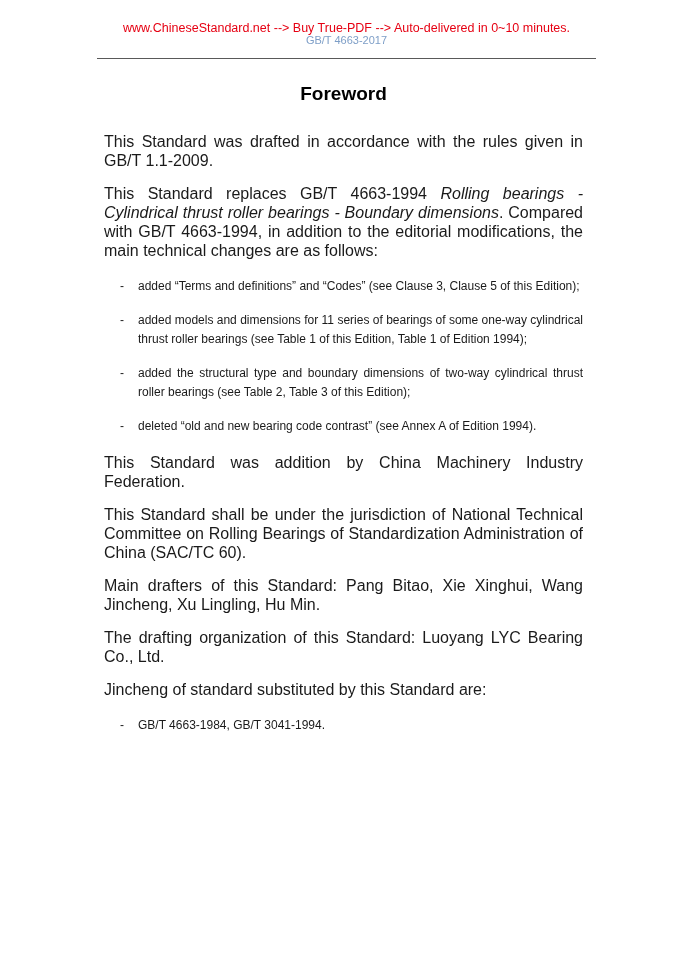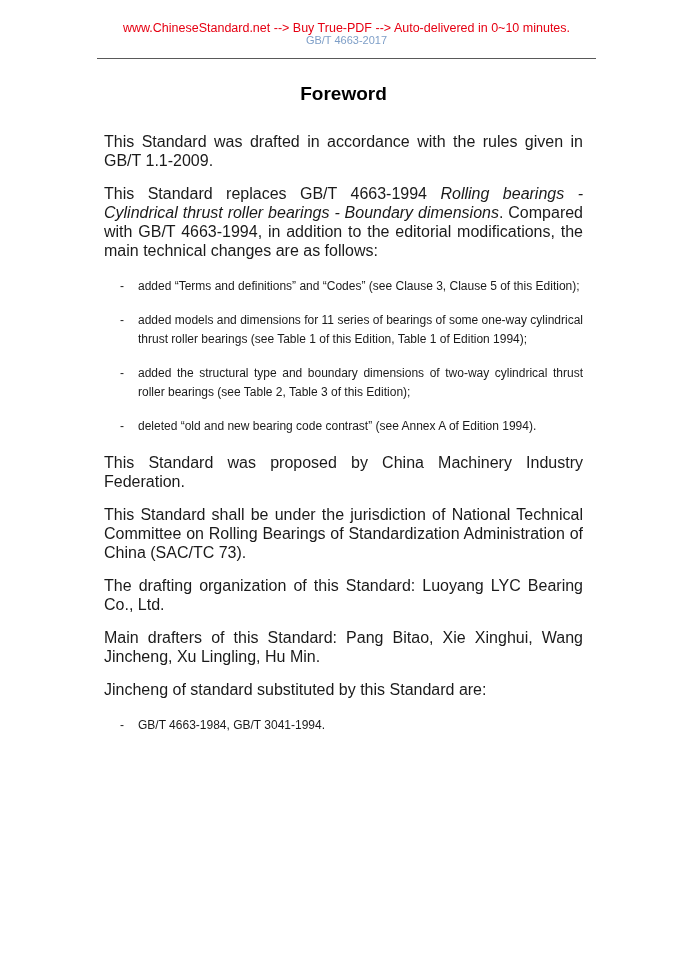--- a/index.html
+++ b/index.html
@@ -126,27 +126,27 @@
       <li class="bullet">
         <span class="marker">-</span>
         <span class="btext">added the structural type and boundary dimensions of two-way cylindrical thrust roller bearings (see Table 2, Table 3 of this Edition);</span>
       </li>
       <li class="bullet">
         <span class="marker">-</span>
         <span class="btext">deleted “old and new bearing code contrast” (see Annex A of Edition 1994).</span>
       </li>
     </ul>
 
-    <p class="para">This Standard was proposed by China Machinery Industry Federation.</p>
+    <p class="para">This Standard was addition by China Machinery Industry Federation.</p>
 
-    <p class="para">This Standard shall be under the jurisdiction of National Technical Committee on Rolling Bearings of Standardization Administration of China (SAC/TC 73).</p>
+    <p class="para">This Standard shall be under the jurisdiction of National Technical Committee on Rolling Bearings of Standardization Administration of China (SAC/TC 60).</p>
+
+    <p class="para">Main drafters of this Standard: Pang Bitao, Xie Xinghui, Wang Jincheng, Xu Lingling, Hu Min.</p>
 
     <p class="para">The drafting organization of this Standard: Luoyang LYC Bearing Co., Ltd.</p>
-
-    <p class="para">Main drafters of this Standard: Pang Bitao, Xie Xinghui, Wang Jincheng, Xu Lingling, Hu Min.</p>
 
     <p class="para">Jincheng of standard substituted by this Standard are:</p>
 
     <ul class="bullets">
       <li class="bullet">
         <span class="marker">-</span>
         <span class="btext">GB/T 4663-1984, GB/T 3041-1994.</span>
       </li>
     </ul>
 

